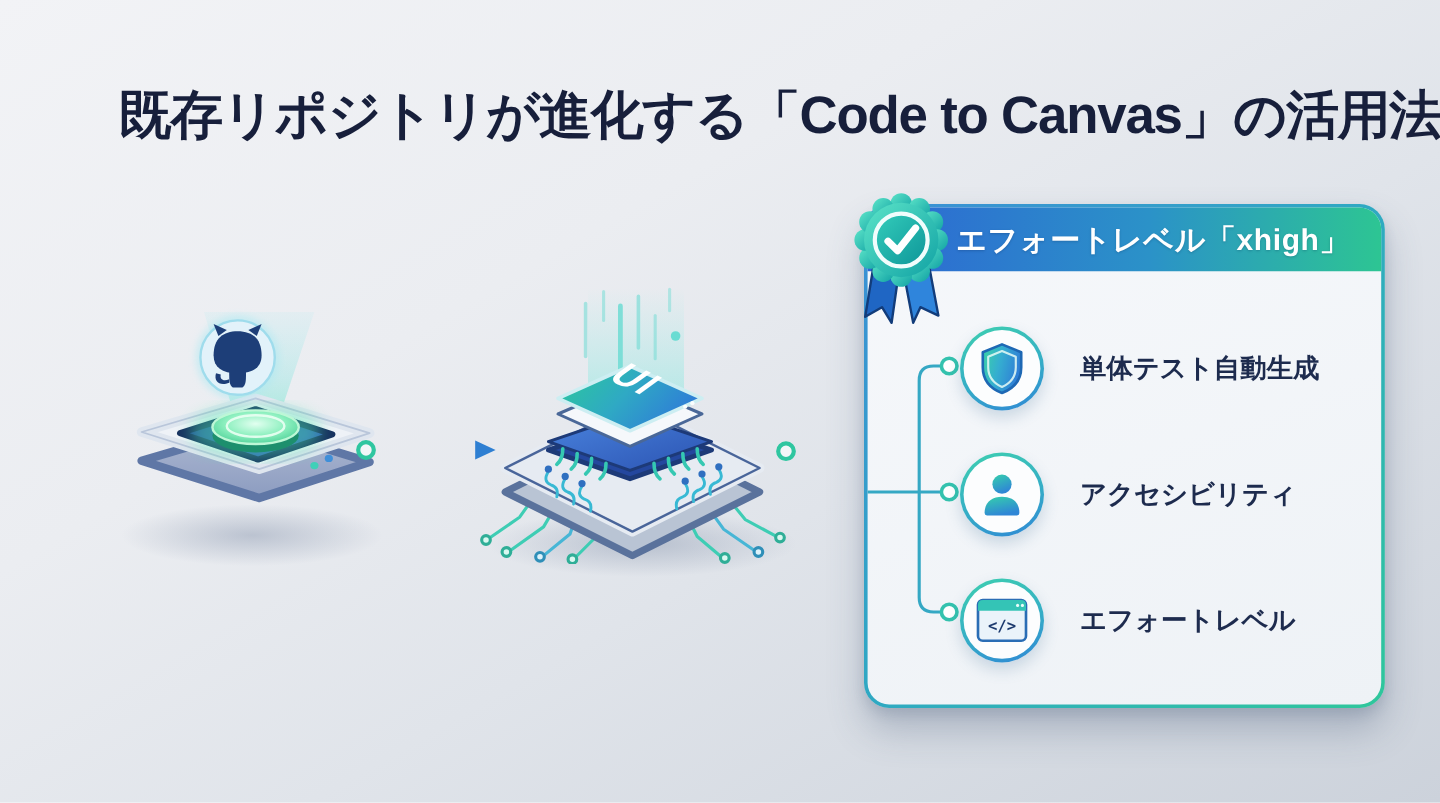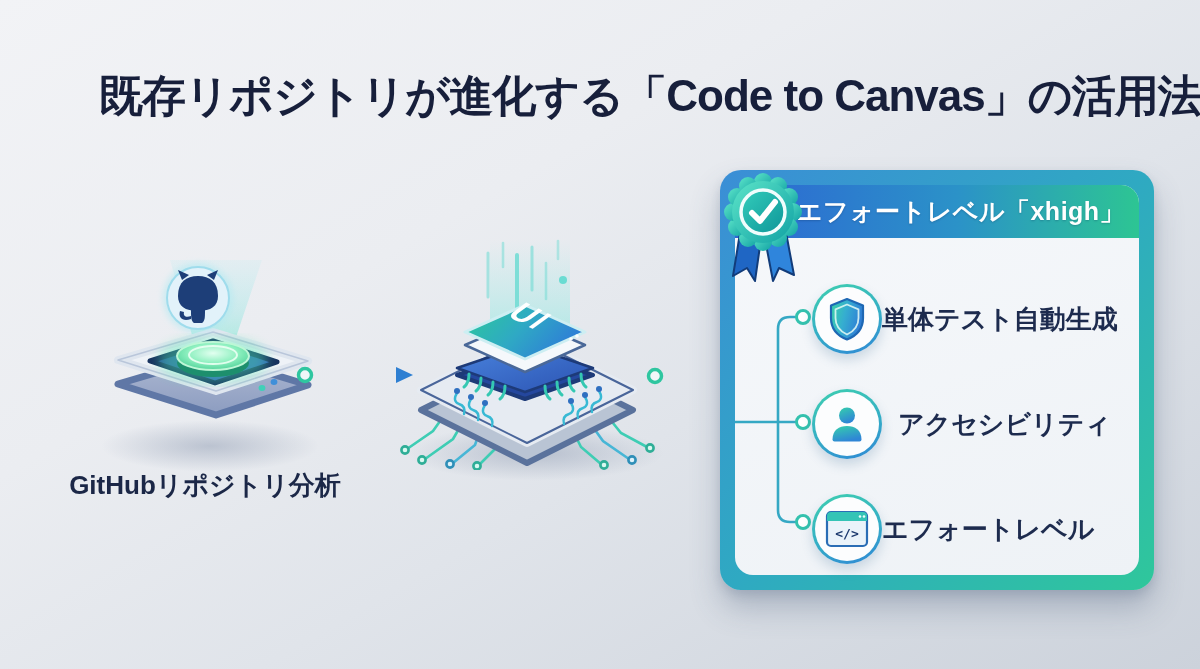--- a/index.html
+++ b/index.html
@@ -19,21 +19,21 @@
     text-align:center;white-space:nowrap;
   }
   .label-github{left:60px;width:290px;}
   .label-chip{left:425px;width:215px;}
   .soft-shadow{position:absolute;border-radius:50%;
     background:radial-gradient(ellipse at center,rgba(96,114,146,.33) 0%,rgba(96,114,146,0) 70%);}
   .art{position:absolute;}
   
   .panel-border{
     position:absolute;left:720px;top:170px;width:434px;height:420px;
-    border-radius:21px;padding:15px;box-sizing:border-box;
+    border-radius:21px;padding:3px;box-sizing:border-box;
     background:linear-gradient(135deg,#3b8ed6 0%,#2fa9c2 50%,#2fc79b 100%);
     box-shadow:0 18px 30px rgba(70,90,120,.30),0 5px 10px rgba(70,90,120,.16);
   }
   .panel{
     position:relative;width:100%;height:100%;border-radius:18px;overflow:visible;
     background:linear-gradient(160deg,#f6f8fb 0%,#eef2f6 100%);
   }
   .panel-header{
     position:absolute;left:0;top:0;right:0;height:53px;
     border-radius:18px 18px 0 0;
@@ -48,21 +48,21 @@
   .panel-item{position:absolute;left:77px;width:340px;height:76px;display:flex;align-items:center;}
   .item-ring{
     width:70px;height:70px;border-radius:50%;padding:3px;box-sizing:border-box;flex:none;
     background:linear-gradient(160deg,#3ed0af 0%,#35aec6 55%,#2f86d6 100%);
     box-shadow:0 6px 12px rgba(60,110,150,.22);
   }
   .item-circle{
     width:100%;height:100%;border-radius:50%;background:#fcfdfe;
     display:flex;align-items:center;justify-content:center;
   }
-  .item-text{font-size:26px;font-weight:800;color:#1d2b4e;white-space:nowrap;}
+  .item-text{margin-left:30px;font-size:22px;font-weight:800;color:#1d2b4e;white-space:nowrap;}
   .branch-svg{position:absolute;left:0;top:118px;width:100px;height:240px;overflow:visible;}
 </style>
 </head>
 <body>
 
 <div class="stage">
 
   <h1 class="page-title">既存リポジトリが進化する「Code to Canvas」の活用法</h1>
 
   <div class="soft-shadow" style="left:100px;top:420px;width:220px;height:52px;"></div>
@@ -230,21 +230,20 @@
     <line x1="16" y1="14" x2="80" y2="14" stroke="url(#lineGrad2)" stroke-width="3"></line>
     <defs>
       <linearGradient id="lineGrad2" x1="0" y1="0" x2="1" y2="0">
         <stop offset="0" stop-color="#35c8a8"></stop>
           <stop offset="1" stop-color="#2e7fd2"></stop>
       </linearGradient>
     </defs>
     <circle cx="10" cy="14" r="6.5" fill="#f2f6f8" stroke="#2fc6a0" stroke-width="3.5"></circle>
   </svg>
 
-  <div class="step-label label-github">GitHubリポジトリ分析</div>
 
   <div class="panel-border">
     <div class="panel">
 
       <div class="panel-header">
         <span>エフォートレベル「xhigh」</span>
       </div>
 
       <svg class="badge" viewBox="0 0 96 118">
         <defs>
@@ -302,21 +301,21 @@
             </linearGradient>
                 </defs>
             <path d="M20 2 L36 8.5 V21 C36 32.5 29 39 20 42.5 C11 39 4 32.5 4 21 V8.5 Z" fill="url(#shGrad)" stroke="#1e68b4" stroke-width="2.2" stroke-linejoin="round"></path>
             <path d="M20 7.5 L31.5 12.3 V21 C31.5 29.5 26.5 34.5 20 37.5 C13.5 34.5 8.5 29.5 8.5 21 V12.3 Z" fill="none" stroke="#e6fbf6" stroke-width="1.8" stroke-linejoin="round" opacity=".85"></path>
           </svg>
         </div>
           </div>
         <span class="item-text">単体テスト自動生成</span>
       </div>
 
-      <div class="panel-item" style="top:201px;gap:16px;">
+      <div class="panel-item" style="top:201px;">
         <div class="item-ring">
             <div class="item-circle">
           <svg width="40" height="40" viewBox="0 0 40 40">
             <defs>
                   <linearGradient id="perGrad" x1="0" y1="0" x2=".4" y2="1">
               <stop offset="0" stop-color="#35d0ac"></stop>
                     <stop offset="1" stop-color="#2f86d6"></stop>
             </linearGradient>
                 </defs>
             <circle cx="20" cy="11.5" r="8" fill="url(#perGrad)"></circle>

